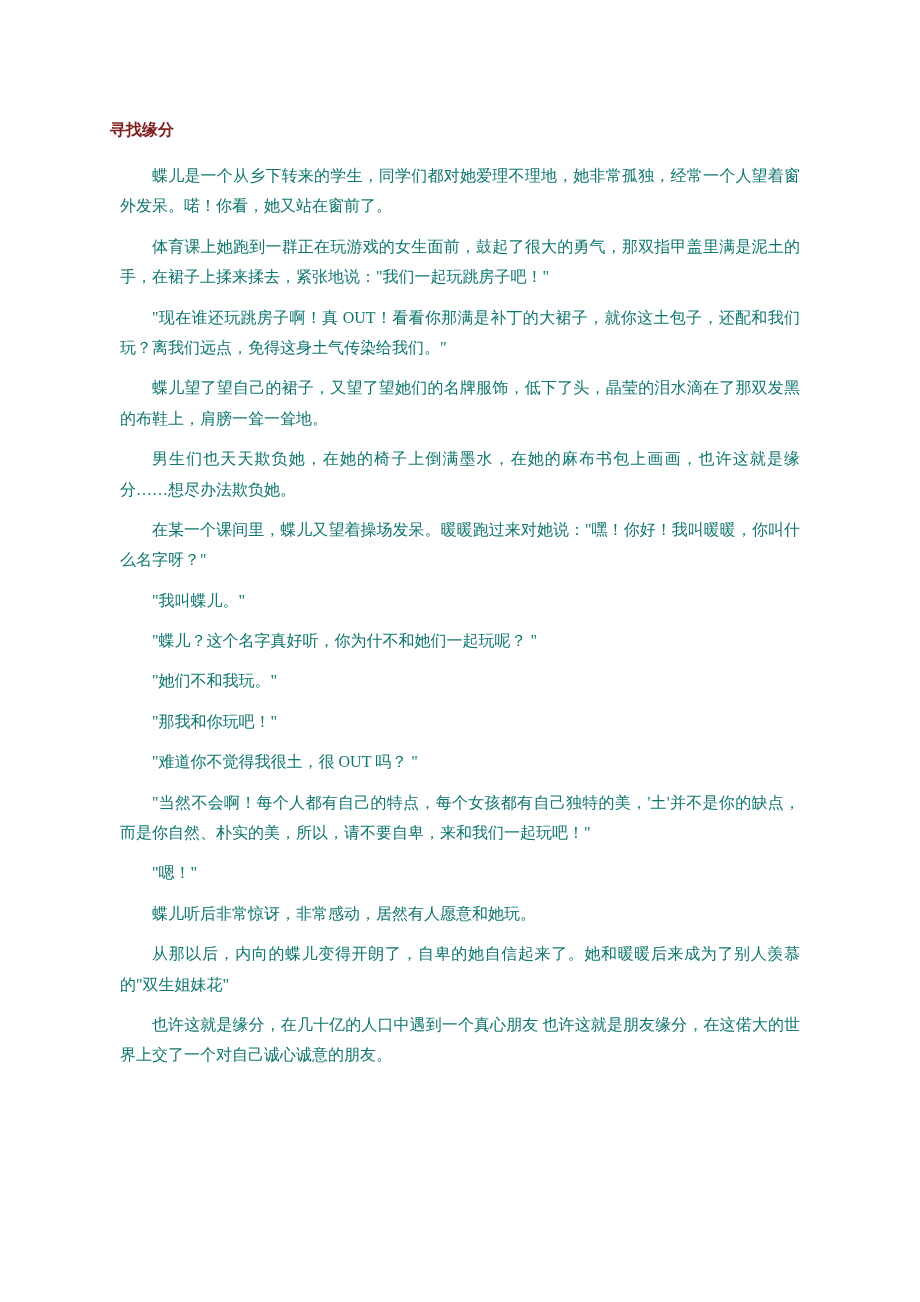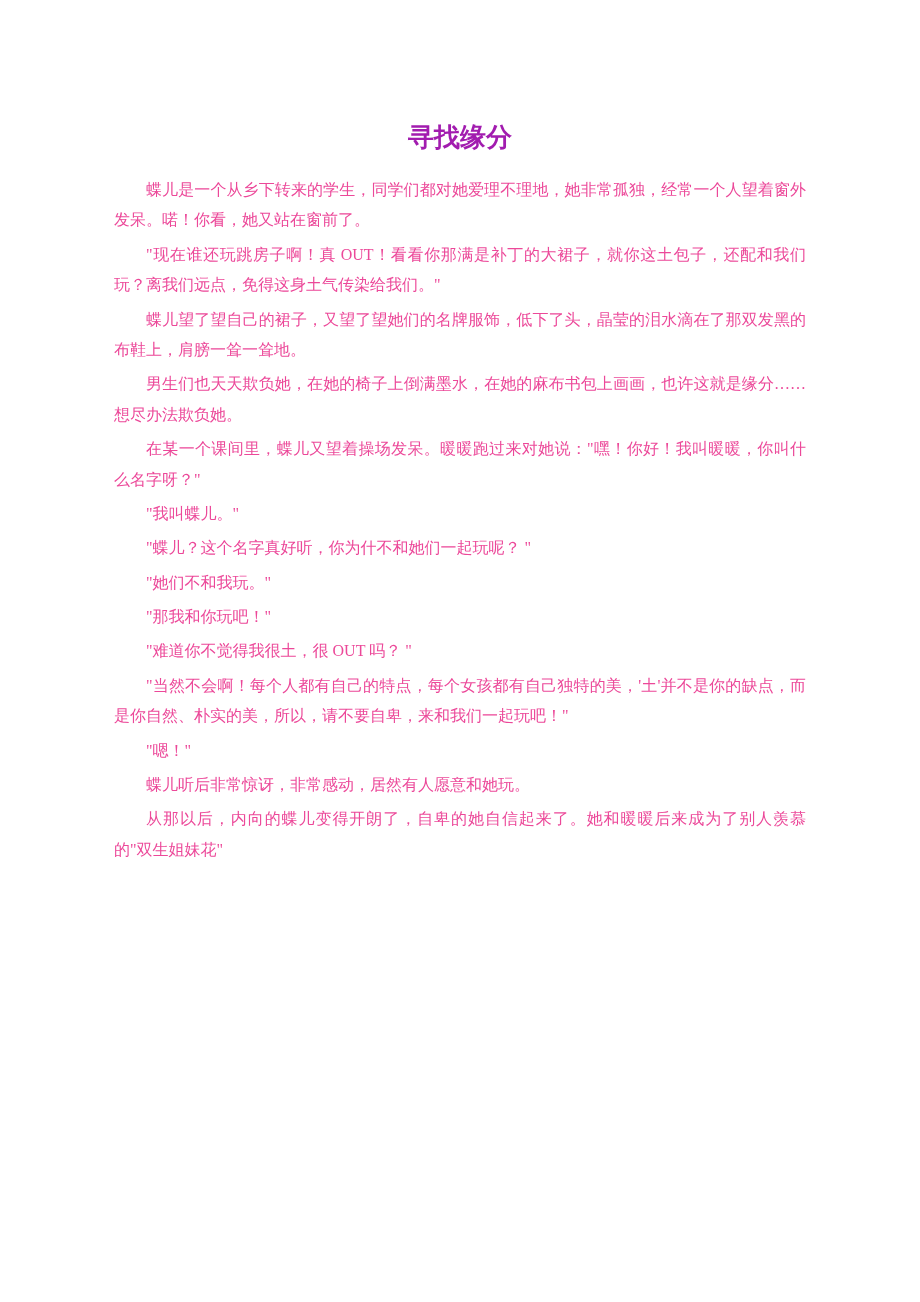--- a/index.html
+++ b/index.html
@@ -7,48 +7,50 @@
     padding: 0;
     background: #ffffff;
     width: 920px;
     font-family: "SimSun", "宋体", serif;
   }
   .page {
     padding: 120px 110px 80px 110px;
     box-sizing: border-box;
   }
   .title {
-    text-align: center;
-    color: #a21caf;
+    text-align: left;
+    color: #7f1d1d;
     font-family: "SimHei", "黑体", sans-serif;
-    font-size: 26px;
+    font-size: 16px;
     font-weight: bold;
     margin-bottom: 20px;
   }
   .para {
     font-size: 16px;
-    color: #ec4899;
+    color: #0f766e;
     line-height: 1.9;
     text-indent: 2em;
-    margin: 4px;
+    margin: 10px;
     text-align: justify;
   }
 </style>
 </head>
 <body>
 
 <div class="page">
   <div class="title">寻找缘分</div>
   <p class="para">蝶儿是一个从乡下转来的学生，同学们都对她爱理不理地，她非常孤独，经常一个人望着窗外发呆。喏！你看，她又站在窗前了。</p>
+  <p class="para">体育课上她跑到一群正在玩游戏的女生面前，鼓起了很大的勇气，那双指甲盖里满是泥土的手，在裙子上揉来揉去，紧张地说："我们一起玩跳房子吧！"</p>
   <p class="para">"现在谁还玩跳房子啊！真 OUT！看看你那满是补丁的大裙子，就你这土包子，还配和我们玩？离我们远点，免得这身土气传染给我们。"</p>
   <p class="para">蝶儿望了望自己的裙子，又望了望她们的名牌服饰，低下了头，晶莹的泪水滴在了那双发黑的布鞋上，肩膀一耸一耸地。</p>
   <p class="para">男生们也天天欺负她，在她的椅子上倒满墨水，在她的麻布书包上画画，也许这就是缘分……想尽办法欺负她。</p>
   <p class="para">在某一个课间里，蝶儿又望着操场发呆。暖暖跑过来对她说："嘿！你好！我叫暖暖，你叫什么名字呀？"</p>
   <p class="para">"我叫蝶儿。"</p>
   <p class="para">"蝶儿？这个名字真好听，你为什不和她们一起玩呢？ "</p>
   <p class="para">"她们不和我玩。"</p>
   <p class="para">"那我和你玩吧！"</p>
   <p class="para">"难道你不觉得我很土，很 OUT 吗？ "</p>
   <p class="para">"当然不会啊！每个人都有自己的特点，每个女孩都有自己独特的美，'土'并不是你的缺点，而是你自然、朴实的美，所以，请不要自卑，来和我们一起玩吧！"</p>
   <p class="para">"嗯！"</p>
   <p class="para">蝶儿听后非常惊讶，非常感动，居然有人愿意和她玩。</p>
   <p class="para">从那以后，内向的蝶儿变得开朗了，自卑的她自信起来了。她和暖暖后来成为了别人羡慕的"双生姐妹花"</p>
+  <p class="para">也许这就是缘分，在几十亿的人口中遇到一个真心朋友 也许这就是朋友缘分，在这偌大的世界上交了一个对自己诚心诚意的朋友。</p>
 </div>
 
 </body></html>

